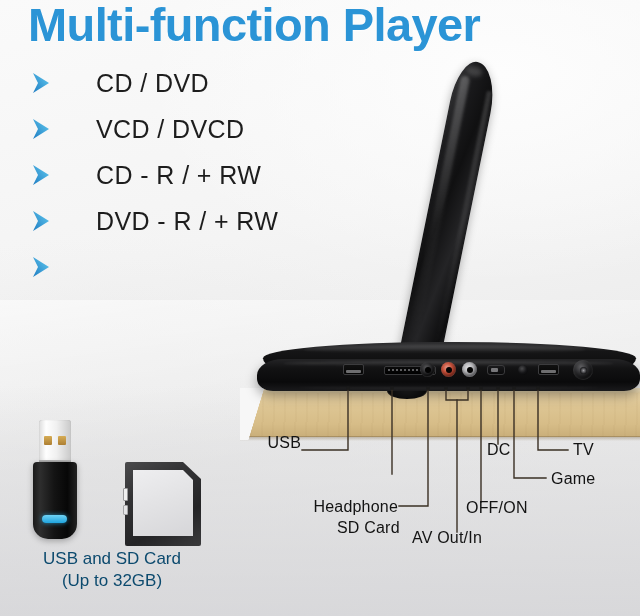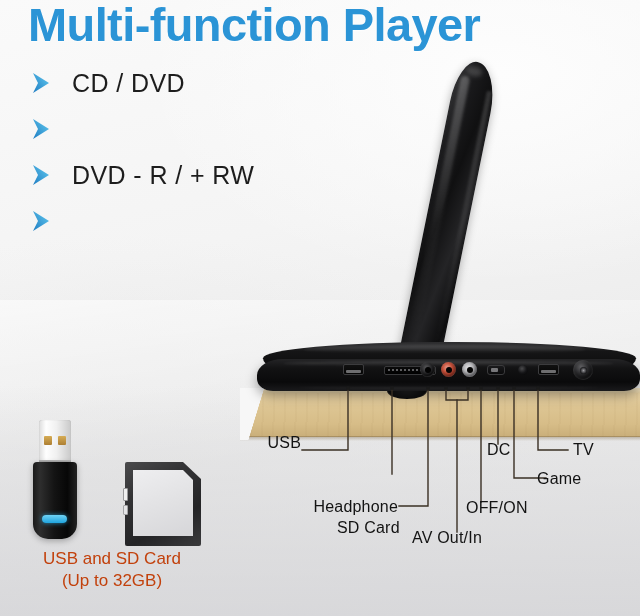--- a/index.html
+++ b/index.html
@@ -47,20 +47,21 @@
     height:46px;
   }
   .chev {
     width:22px; height:24px; margin-right:20px; flex:0 0 22px;
     position:relative;
   }
   .chev svg { display:block; }
   .fmt-label {
     font-size:25px; color:#1d1d1d; letter-spacing:0.4px;
     white-space:nowrap;
+    margin-left:24px;
   }
 
   
   #player { position:absolute; left:255px; top:48px; width:385px; height:345px; }
 
   
   .lid {
     position:absolute;
     left:140px; top:8px;
     width:42px; height:318px;
@@ -271,21 +272,21 @@
     position:absolute; left:-2px; top:26px; width:5px; height:13px;
     background:#f0f0f0; border:1px solid #9a9a9c; border-radius:1px;
   }
   .sd-notch2 {
     position:absolute; left:-2px; top:43px; width:5px; height:10px;
     background:#e4e4e6; border:1px solid #a4a4a6; border-radius:1px;
   }
 
   #sdcaption {
     position:absolute; left:8px; top:548px; width:208px;
-    text-align:center; font-size:17px; color:#c2410c; line-height:1.32;
+    text-align:center; font-size:17px; color:#0c4a6e; line-height:1.32;
   }
 </style>
 </head>
 <body>
 
 <div id="stage">
   <div class="wall-sheen"></div>
   <div class="wall-soft"></div>
 </div>
 
@@ -302,33 +303,48 @@
               <stop offset="1" stop-color="#63cbf0"></stop>
         </linearGradient>
           </defs>
         <path d="M3 2 L19 12 L3 22 L8 12 Z" fill="url(#cg0)"></path>
       </svg>
     </span>
     <span class="fmt-label">CD / DVD</span>
   </div>
 
 
+  <div class="fmt">
+    <span class="chev">
+      <svg width="22" height="24" viewBox="0 0 22 24">
+        <defs>
+            <linearGradient id="cg2" x1="0" y1="1" x2="1" y2="0">
+          <stop offset="0" stop-color="#1e7cc2"></stop>
+              <stop offset="1" stop-color="#63cbf0"></stop>
+        </linearGradient>
+          </defs>
+        <path d="M3 2 L19 12 L3 22 L8 12 Z" fill="url(#cg2)"></path>
+      </svg>
+    </span>
+    <span class="fmt-label">VCD / DVCD</span>
+  </div>
 
   <div class="fmt">
     <span class="chev">
       <svg width="22" height="24" viewBox="0 0 22 24">
         <defs>
             <linearGradient id="cg3" x1="0" y1="1" x2="1" y2="0">
           <stop offset="0" stop-color="#1e7cc2"></stop>
               <stop offset="1" stop-color="#63cbf0"></stop>
         </linearGradient>
           </defs>
         <path d="M3 2 L19 12 L3 22 L8 12 Z" fill="url(#cg3)"></path>
       </svg>
     </span>
+    <span class="fmt-label">CD - R / + RW</span>
   </div>
 
   <div class="fmt">
     <span class="chev">
       <svg width="22" height="24" viewBox="0 0 22 24">
         <defs>
             <linearGradient id="cg4" x1="0" y1="1" x2="1" y2="0">
           <stop offset="0" stop-color="#1e7cc2"></stop>
               <stop offset="1" stop-color="#63cbf0"></stop>
         </linearGradient>
@@ -442,21 +458,21 @@
 <div class="cl" style="left:337px; top:471px;margin-top:48px;">SD Card</div>
 
 <div class="cl" style="left:398px; top:498px; transform:translateX(-100%);">Headphone</div>
 
 <div class="cl" style="left:412px; top:529px;">AV Out/In</div>
 
 <div class="cl" style="left:466px; top:499px;text-align:center;">OFF/ON</div>
 
 <div class="cl" style="left:487px; top:441px;text-align:center;">DC</div>
 
-<div class="cl" style="left:537px; top:470px;">Game</div>
+<div class="cl" style="left:551px; top:470px;">Game</div>
 
 <div class="cl" style="left:573px; top:441px;">TV</div>
 
 <div id="usbstick">
   <div class="us-metal"></div>
   <div class="us-seam"></div>
   <div class="us-body">
     <div class="us-led"></div>
   </div>
 </div>

